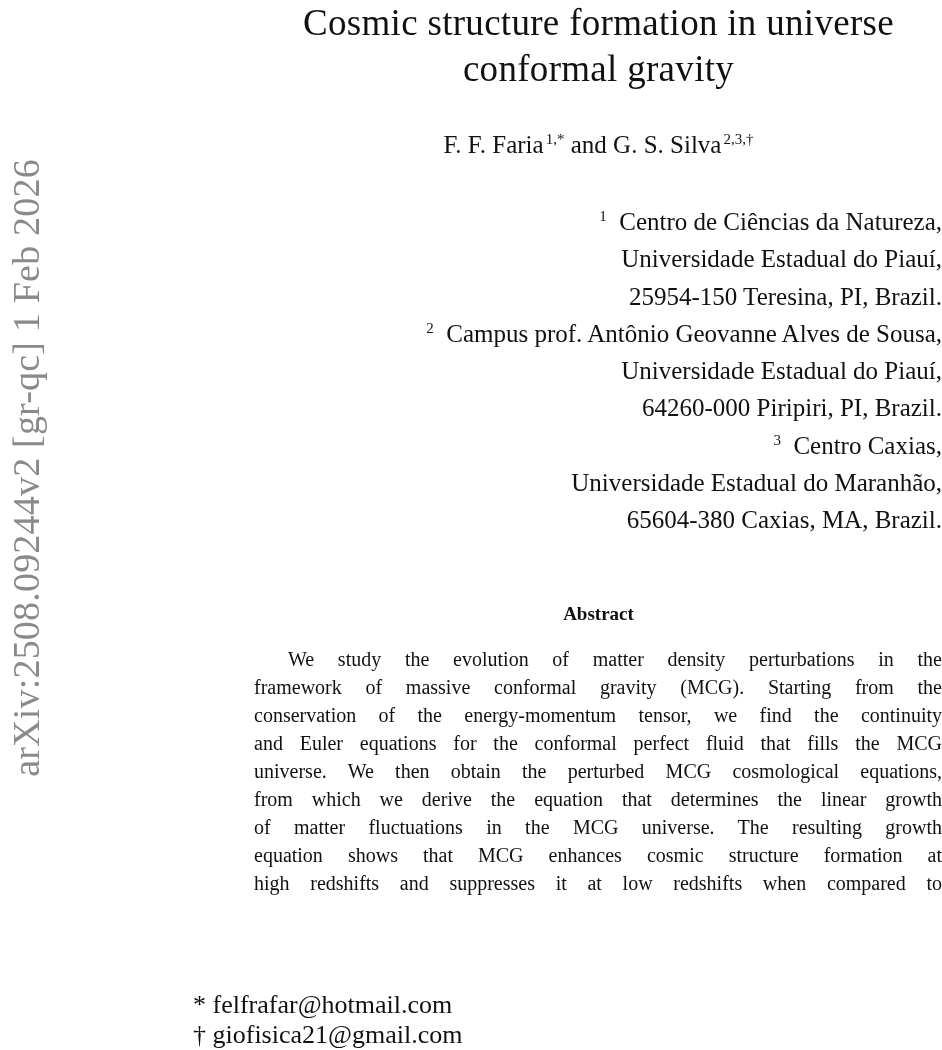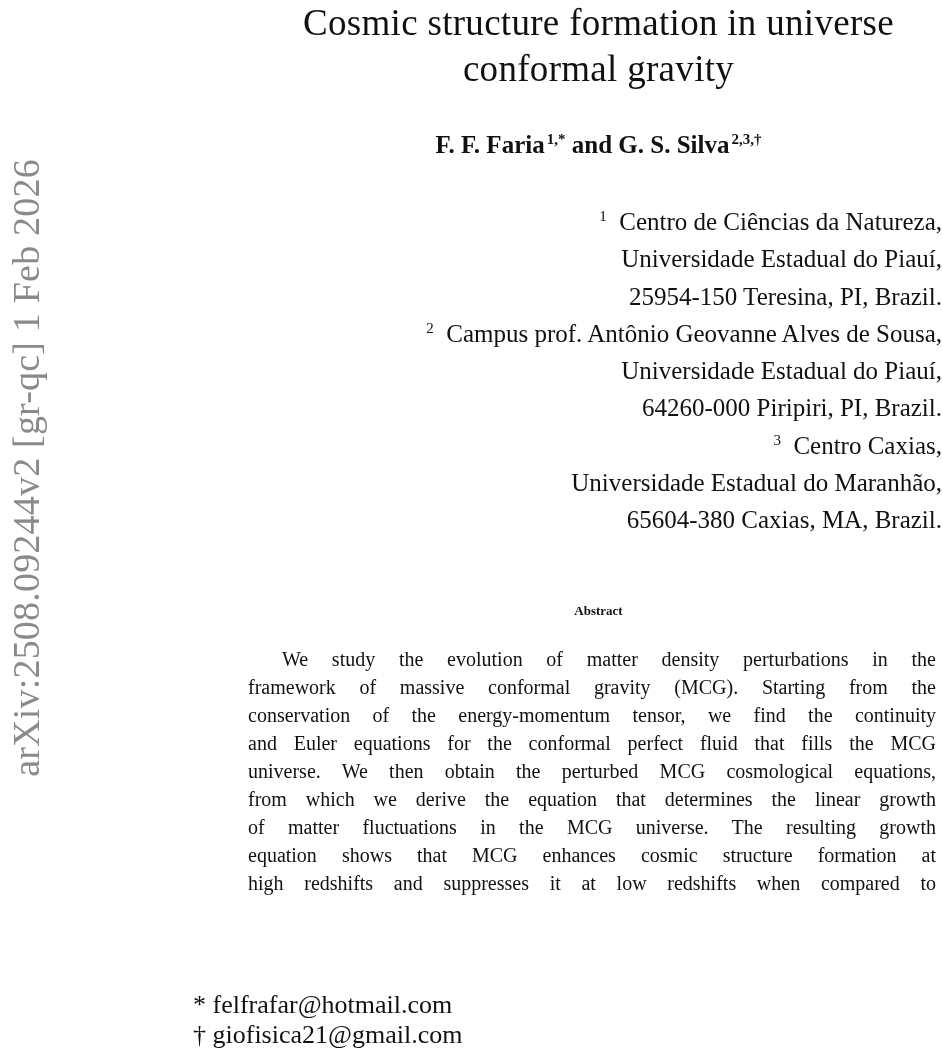--- a/index.html
+++ b/index.html
@@ -46,21 +46,20 @@
       letter-spacing: 0.3px;
     }
     .authors {
       position: absolute;
       left: 255px;
       width: 687px;
       top: 128px;
       text-align: center;
       font-size: 25px;
       line-height: 34px;
-      font-weight: bold;
     }
     sup {
       font-size: 15px;
       vertical-align: 9px;
       line-height: 0;
     }
     .affiliations {
       position: absolute;
       left: 255px;
       width: 687px;
@@ -69,27 +68,27 @@
       font-size: 25px;
       line-height: 37.3px;
     }
     .affiliations div { white-space: nowrap; }
     .abstract-heading {
       position: absolute;
       left: 255px;
       width: 687px;
       top: 603px;
       text-align: center;
-      font-size: 13px;
+      font-size: 19px;
       font-weight: bold;
       margin: 0;
     }
     .abstract-body {
       position: absolute;
-      left: 248px;
+      left: 254px;
       width: 688px;
       top: 645px;
       font-size: 20px;
       line-height: 28px;
       text-align: justify;
       margin: 0;
     }
     .abstract-body .line {
       display: block;
       text-align: justify;

